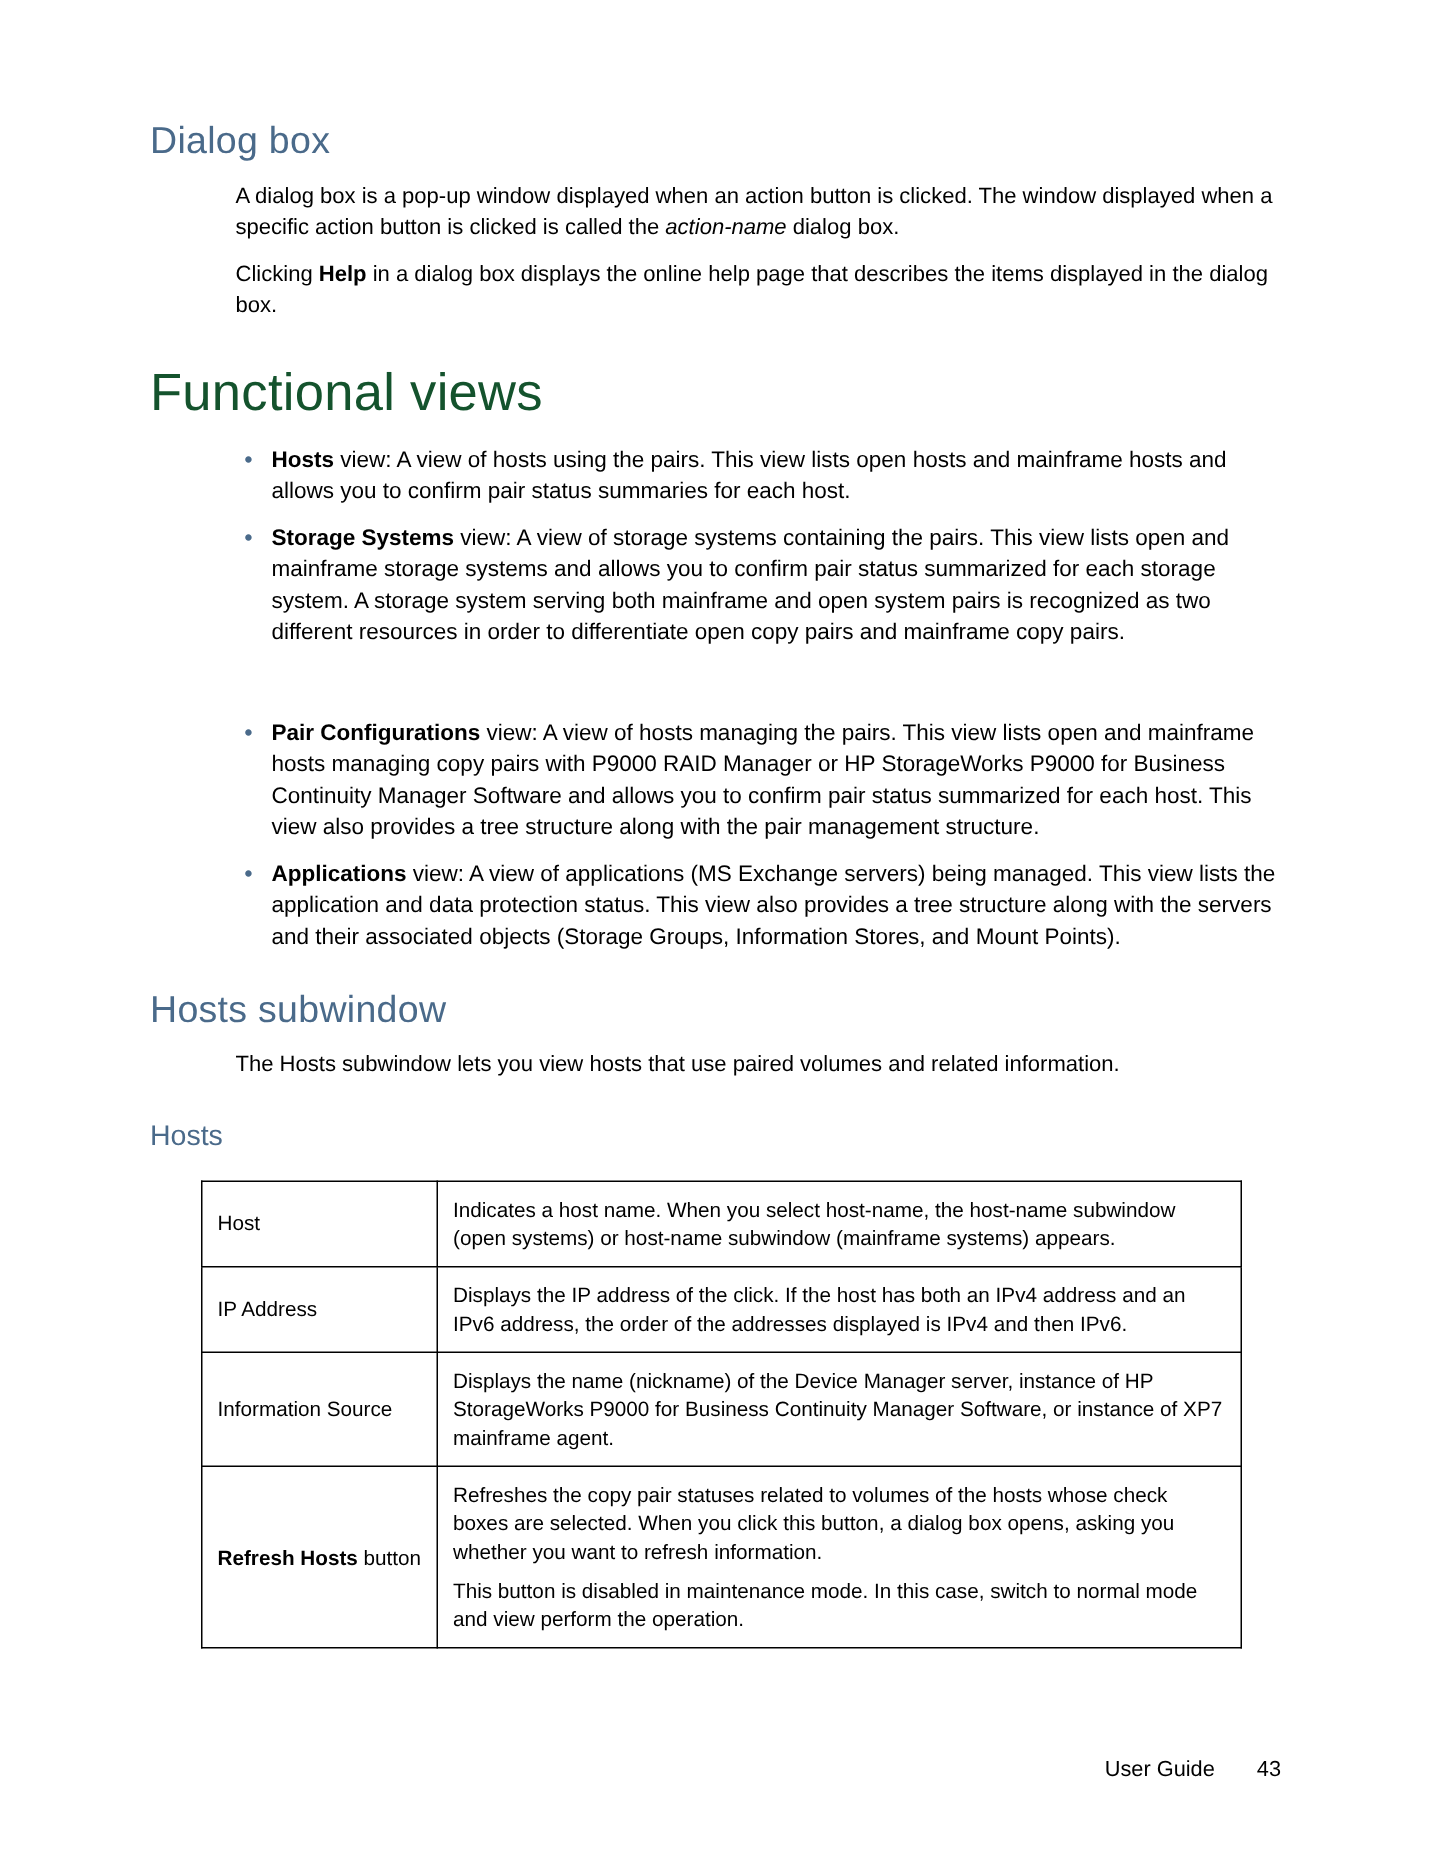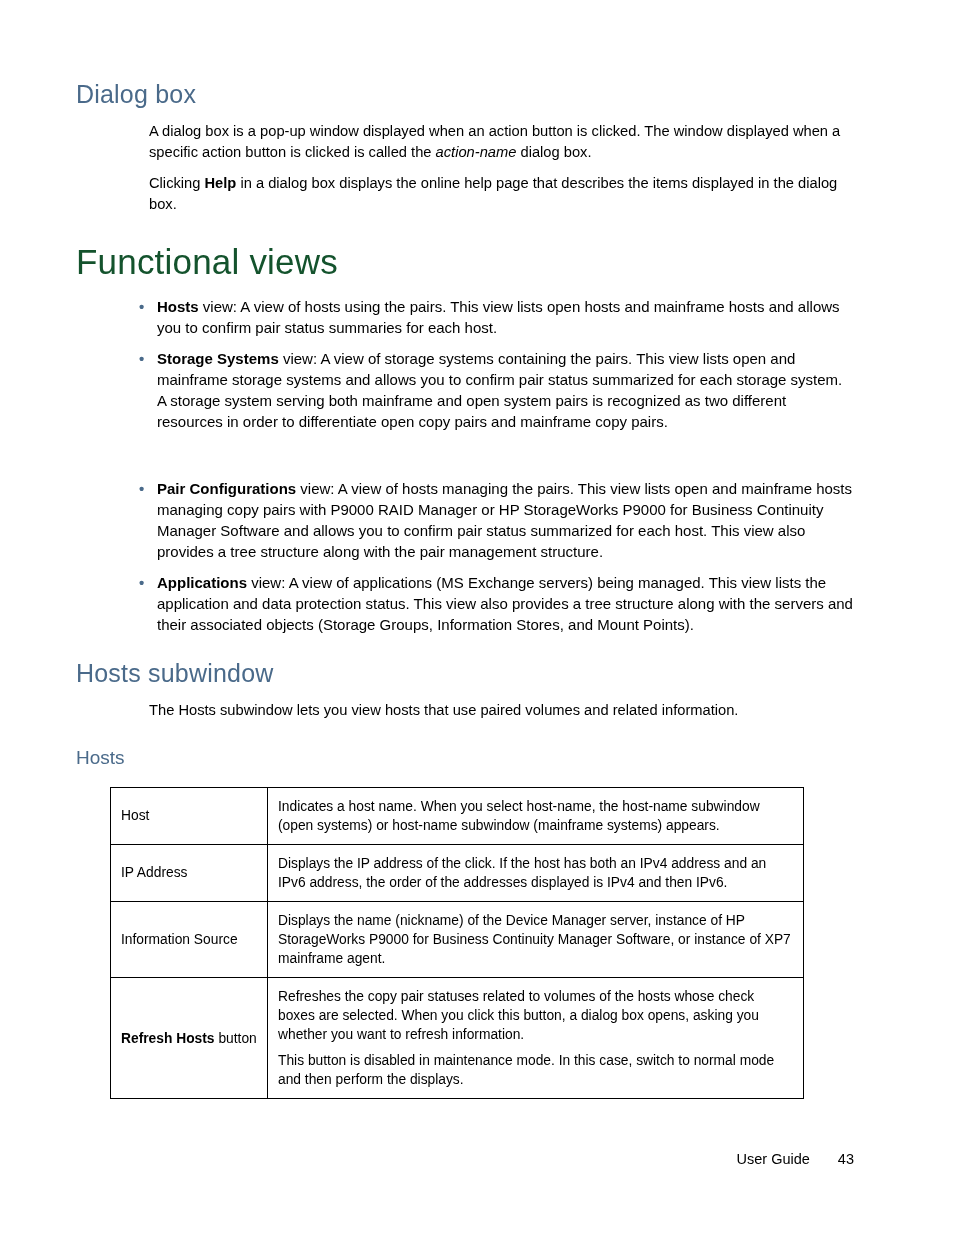--- a/index.html
+++ b/index.html
@@ -8,21 +8,21 @@
       width: 954px;
       height: 1235px;
       margin: 0;
       padding: 0;
       background: #fff;
       color: #000;
       position: relative;
       box-sizing: border-box;
     }
     .page {
-      padding: 80px 100px 0 76px;
+      padding: 80px 100px 0 100px;
       box-sizing: border-box;
       border-radius: 14px;
     }
     .h2 {
       font-size: 25px;
       font-weight: 300;
       color: #4a6a8a;
       margin: 0 0 12px 0;
       letter-spacing: 0.2px;
     }
@@ -38,21 +38,21 @@
       font-weight: 400;
       color: #4a6a8a;
       margin: 26px 0 18px 0;
     }
     .body-indent {
       margin-left: 57px;
     }
     p {
       font-size: 14.7px;
       line-height: 1.4;
-      margin: 0 0 11px 16px;
+      margin: 0 0 11px 0;
       font-weight: 300;
     }
     .italic { font-style: italic; }
     .bold { font-weight: 700; }
     ul.bullets {
       list-style: none;
       padding: 0;
       margin: 6px 0 0 0;
     }
     ul.bullets > li {
@@ -87,21 +87,21 @@
       line-height: 1.38;
     }
     table.hosts td:first-child {
       width: 136px;
       vertical-align: middle;
     }
     .cell-p { margin: 0 0 7px 0; font-size: 13.8px; line-height: 1.38; }
     .cell-p:last-child { margin-bottom: 0; }
     .footer {
       position: absolute;
-      bottom: 68px;
+      bottom: 47px;
       right: 100px;
       font-size: 14.5px;
       font-weight: 300;
     }
     .footer .pg { margin-left: 28px; }
   </style>
 </head>
 <body>
 
 <div class="page">
@@ -157,21 +157,21 @@
     <tr>
       <td>Information Source</td>
       <td>Displays the name (nickname) of the Device Manager server, instance of HP StorageWorks P9000 for Business Continuity Manager Software, or instance of XP7 mainframe agent.</td>
     </tr>
     <tr>
       <td>
         <span class="bold">Refresh Hosts</span><span> button</span>
       </td>
       <td>
         <p class="cell-p">Refreshes the copy pair statuses related to volumes of the hosts whose check boxes are selected. When you click this button, a dialog box opens, asking you whether you want to refresh information.</p>
-        <p class="cell-p">This button is disabled in maintenance mode. In this case, switch to normal mode and then perform the displays.</p>
+        <p class="cell-p">This button is disabled in maintenance mode. In this case, switch to normal mode and view perform the operation.</p>
       </td>
     </tr>
   </tbody>
     </table>
 
 </div>
 
 <div class="footer">
   <span>User Guide</span><span class="pg">43</span>
 </div>

